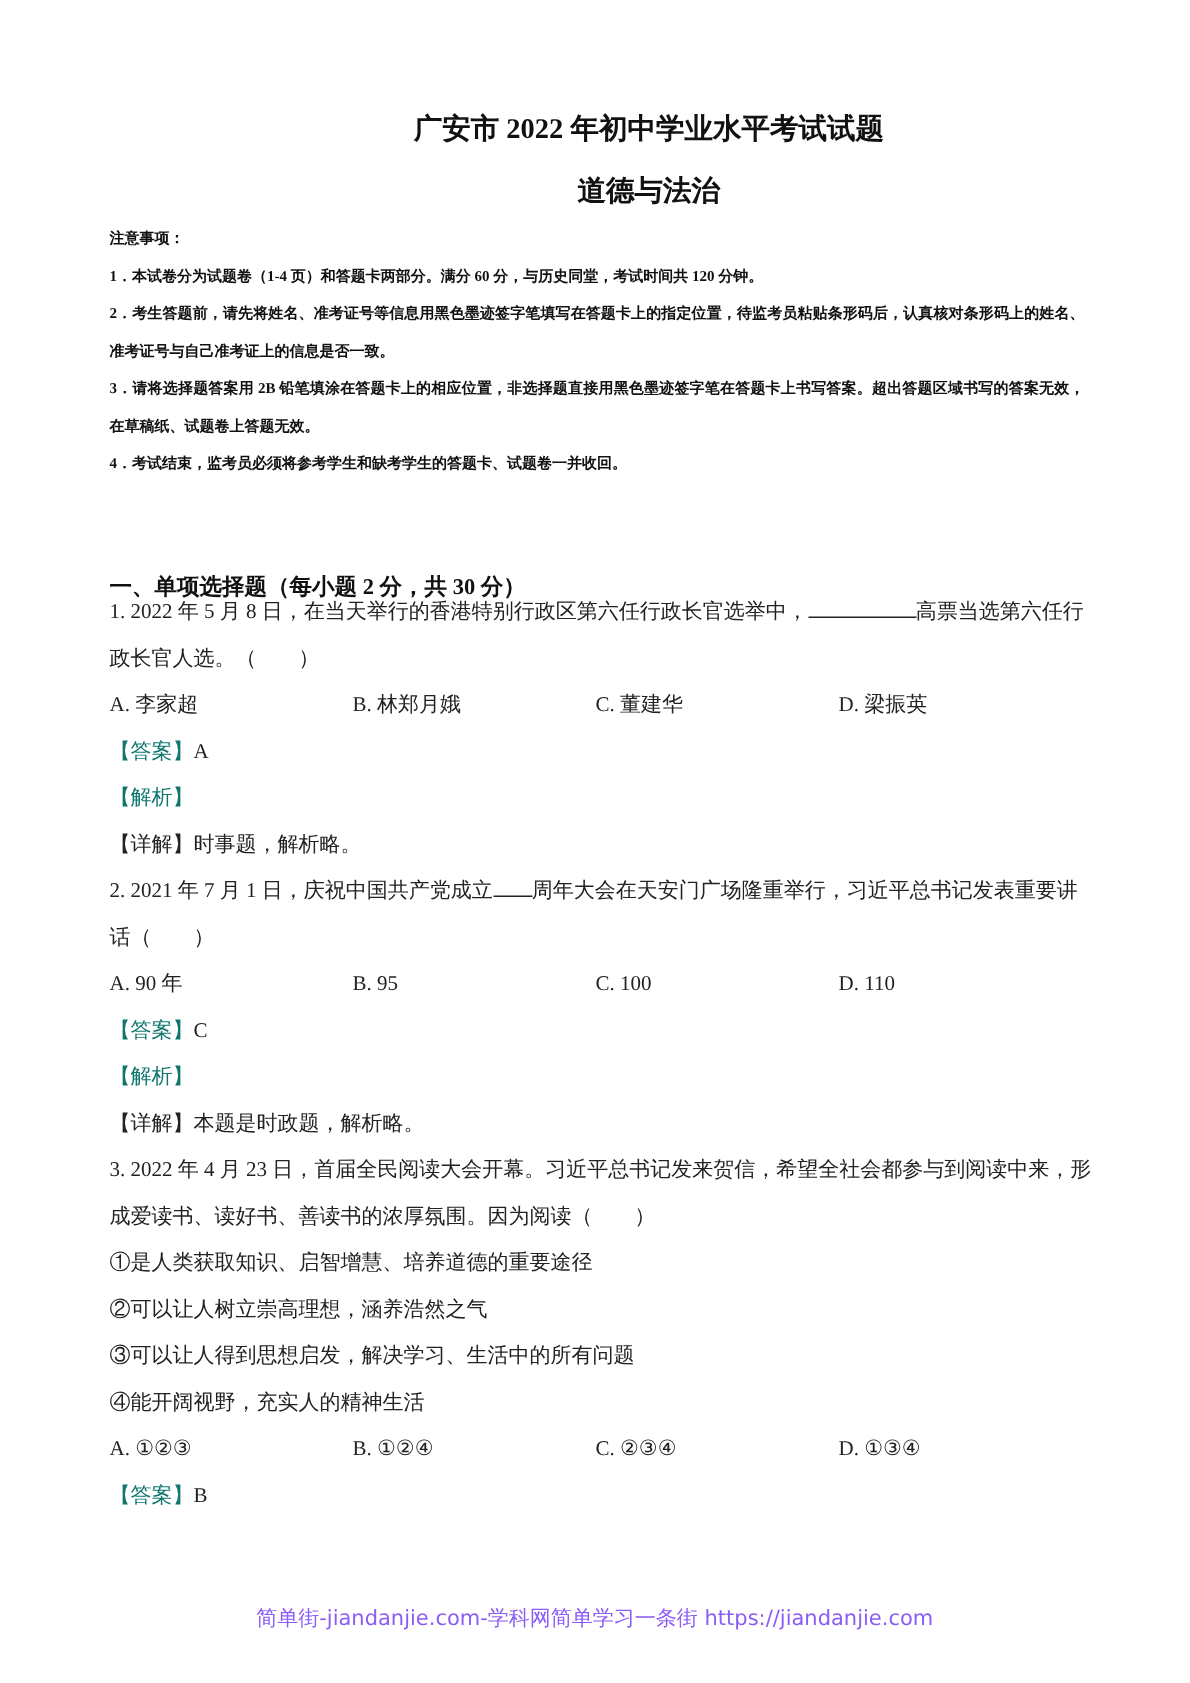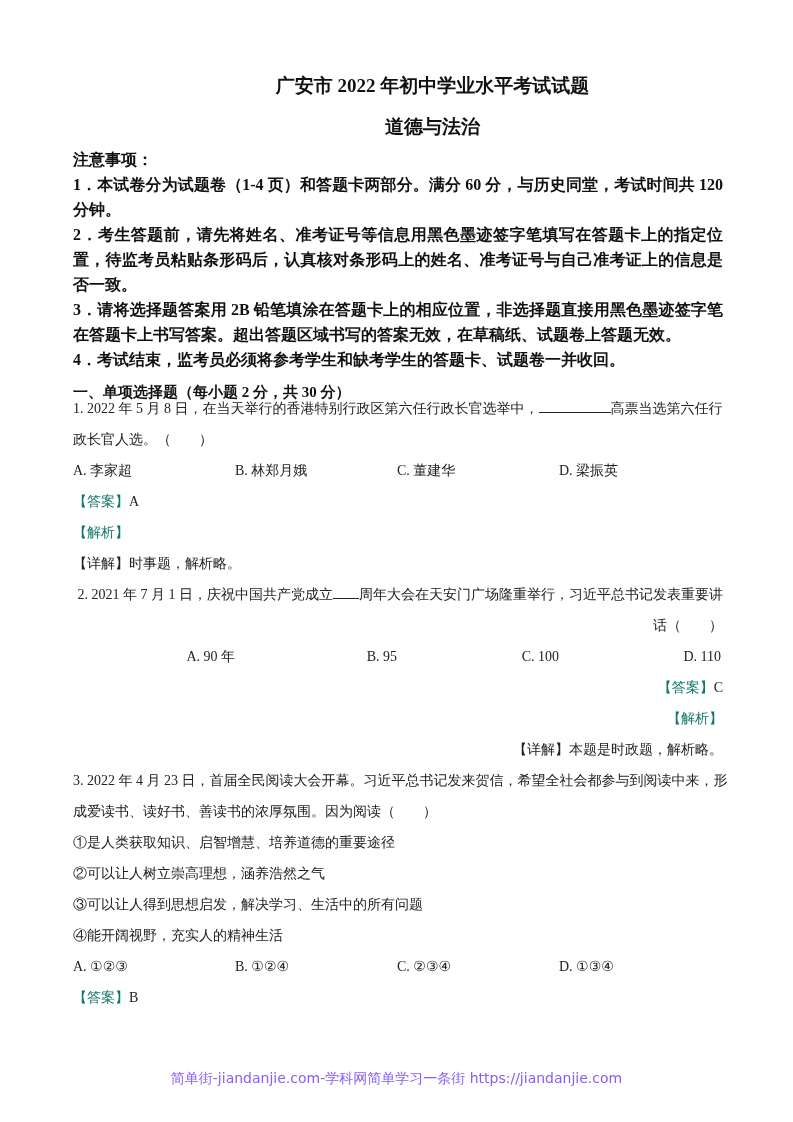--- a/index.html
+++ b/index.html
@@ -10,21 +10,21 @@
   }
   .page { position: absolute; left: 0; top: 0; width: 793px; height: 1122px; }
   .title {
     position: absolute; left: 0; width: 793px; text-align: center;
     font-weight: bold; font-size: 19px; color: #111; padding-left: 36px;
   }
   .t1 { top: 73px; }
   .t2 { top: 114px; }
   .notes { position: absolute; left: 73px; width: 650px; top: 147px; }
   .notes .line {
-    font-weight: bold; font-size: 16px; line-height: 25px; color: #111;
+    font-weight: bold; font-size: 10px; line-height: 25px; color: #111;
     text-align: justify;
   }
   .q { position: absolute; left: 73px; width: 650px; font-size: 14px; color: #222; }
   .qline { height: 31px; line-height: 31px; white-space: nowrap; }
   .blank { display: inline-block; border-bottom: 1px solid #222; height: 16px; vertical-align: baseline; }
   .opts { display: flex; height: 31px; line-height: 31px; }
   .opt { width: 162px; white-space: nowrap; }
   .label { color: #0f766e; }
   .section {
     position: absolute; left: 73px; top: 369px; font-weight: bold;
@@ -68,21 +68,21 @@
       <span class="label">【答案】</span><span>A</span>
     </div>
     <div class="qline">
       <span class="label">【解析】</span>
     </div>
     <div class="qline">
       <span>【详解】</span><span>时事题，解析略。</span>
     </div>
   </div>
 
-  <div class="q" style="top:579px;text-align:right;">
+  <div class="q" style="top:579px;">
     <div class="qline">
       <span>2. 2021 年 7 月 1 日，庆祝中国共产党成立</span><span class="blank" style="width:26px;"></span><span>周年大会在天安门广场隆重举行，习近平总书记发表重要讲</span>
     </div>
     <div class="qline">话（　　）</div>
     <div class="opts">
       <span class="opt">A. 90 年</span>
       <span class="opt">B. 95</span>
       <span class="opt">C. 100</span>
       <span class="opt">D. 110</span>
     </div>

